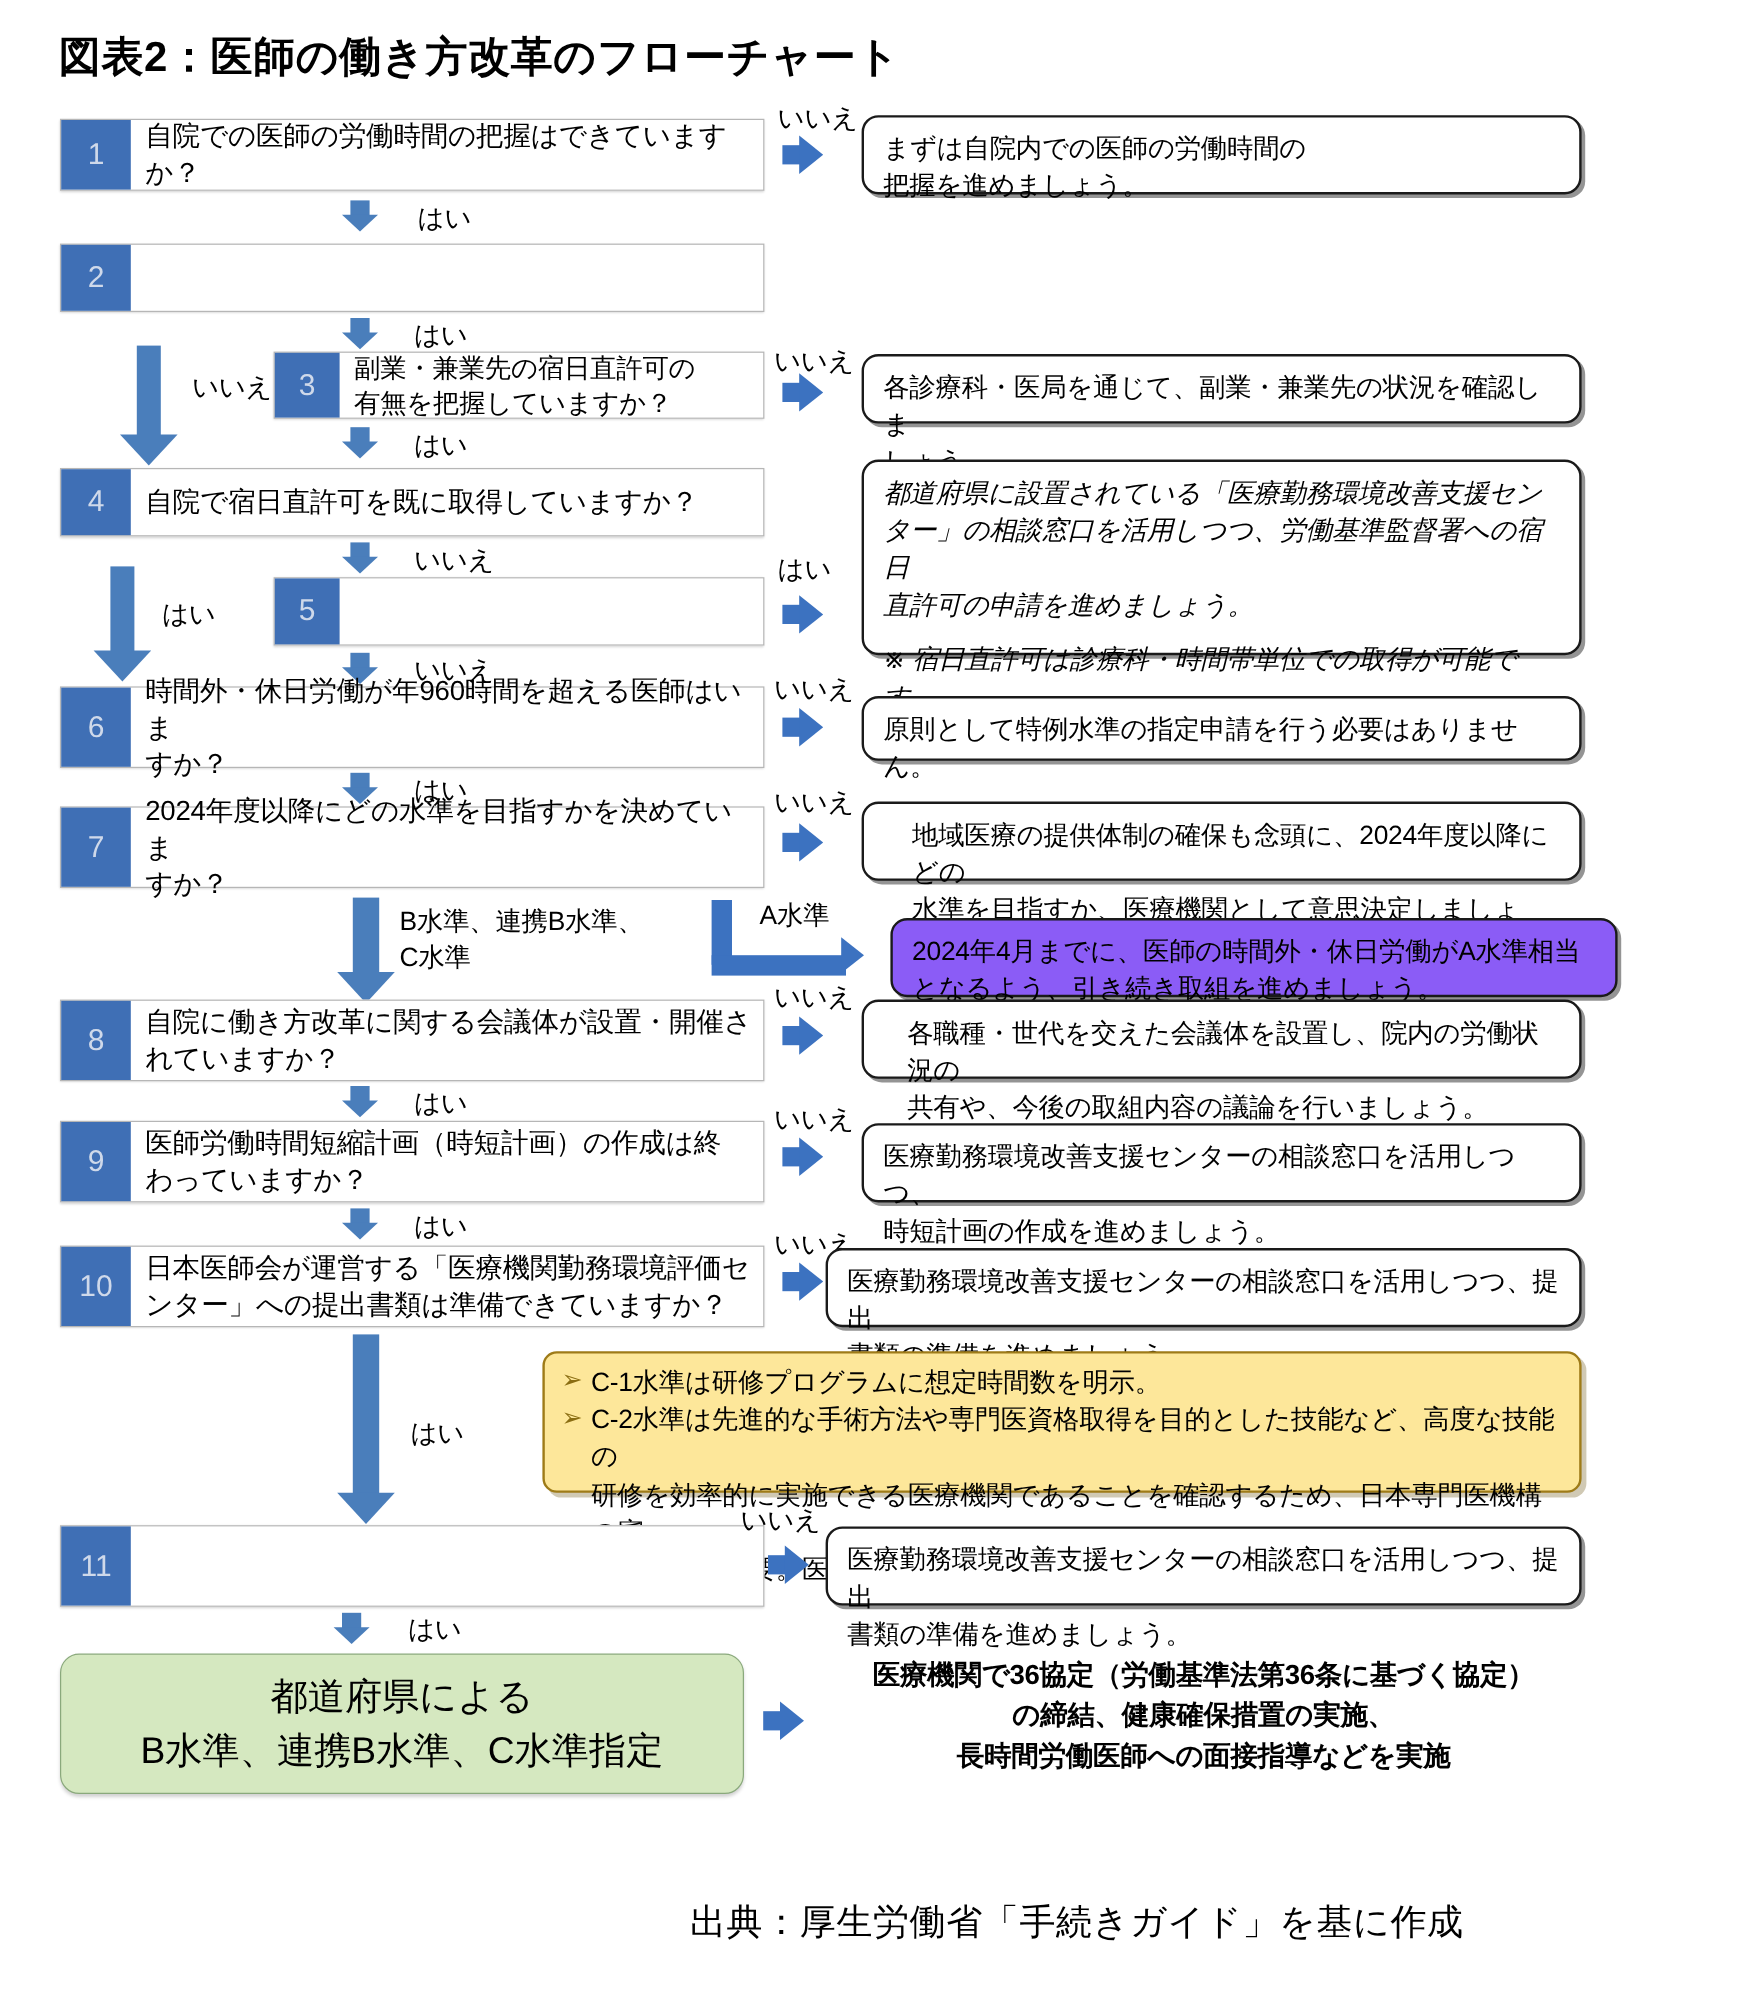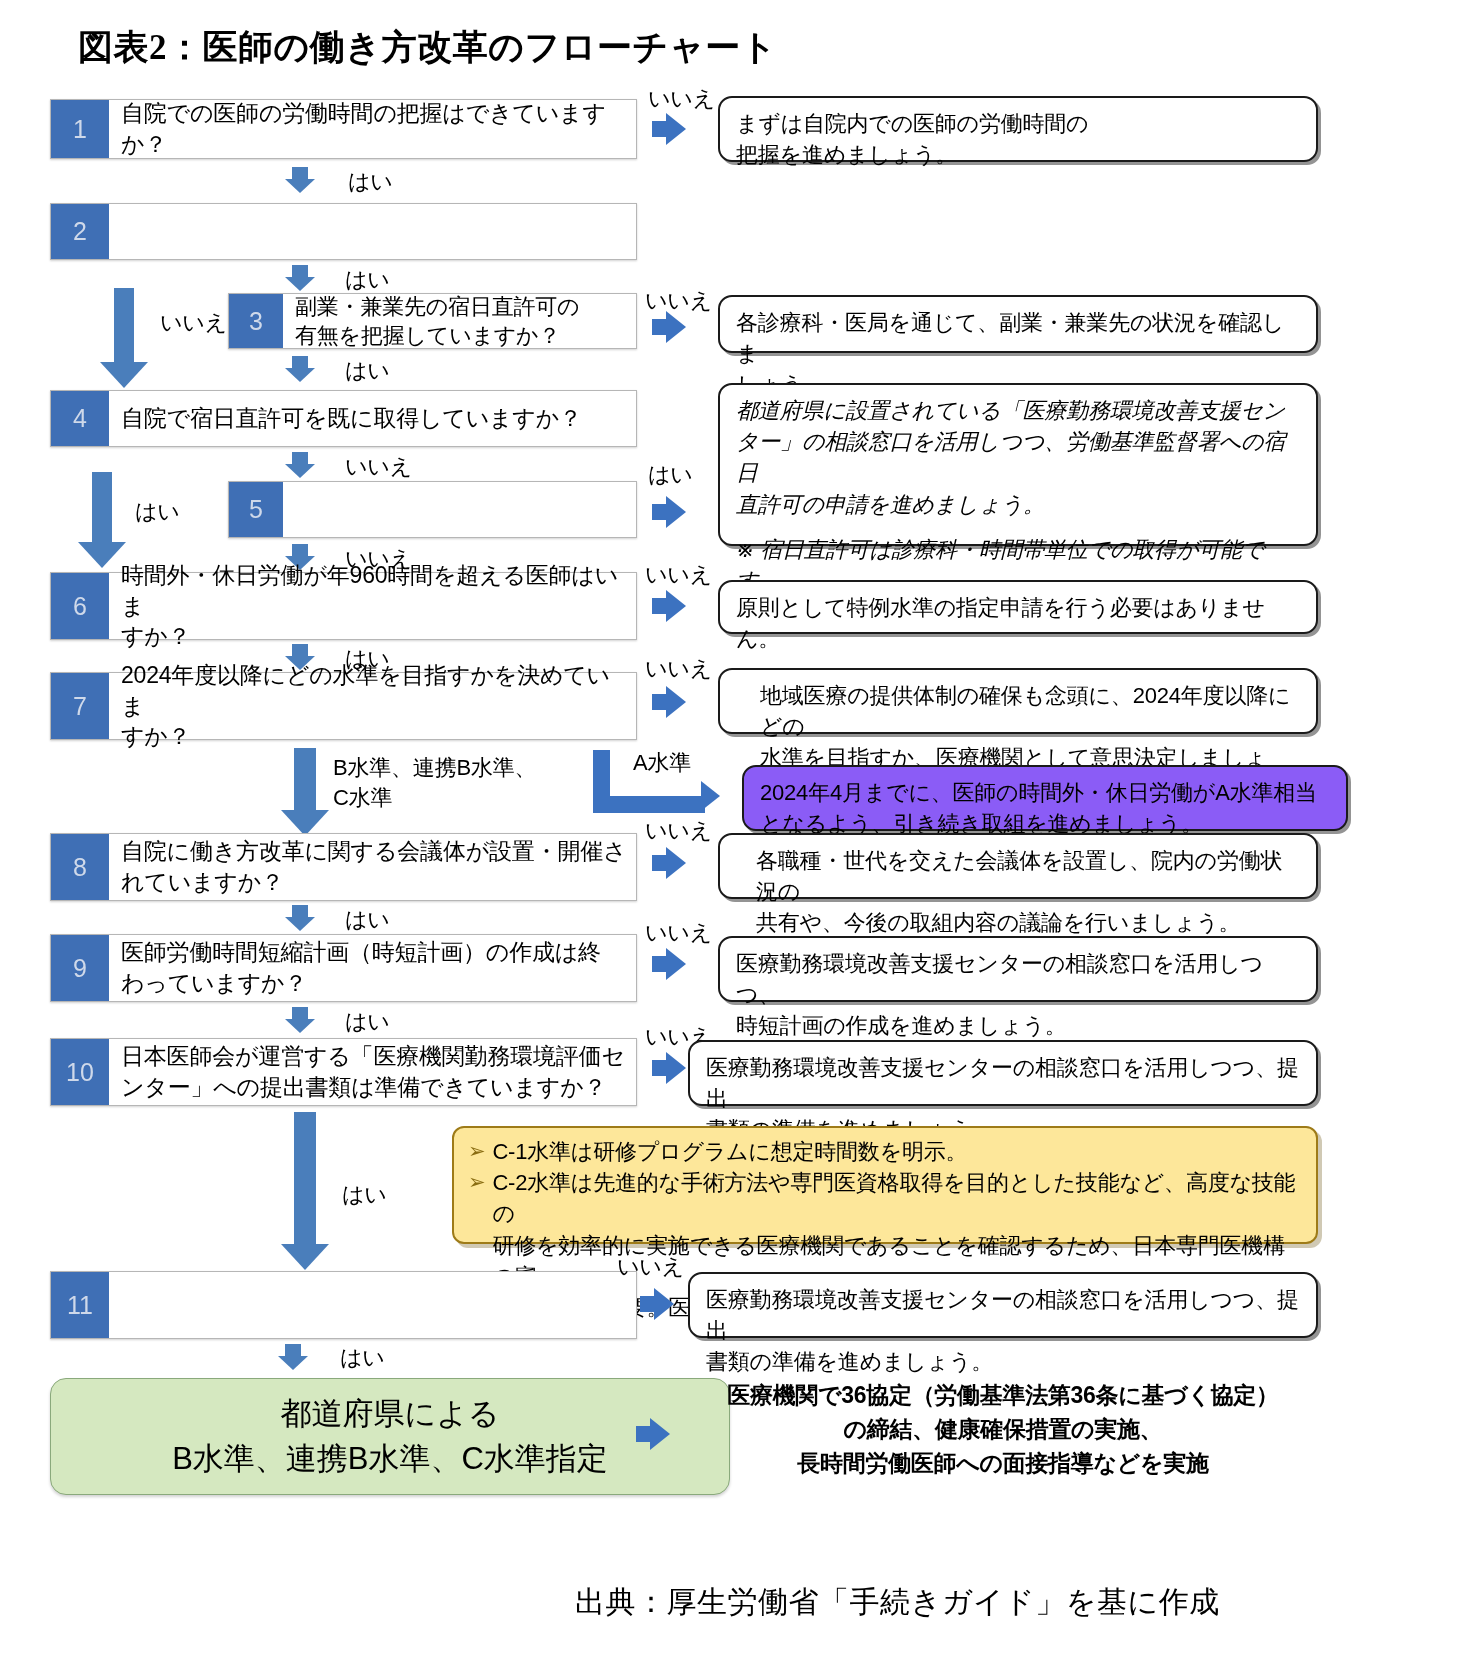--- a/index.html
+++ b/index.html
@@ -15,27 +15,26 @@
     position: relative;
     width: 1462px;
     height: 1674px;
     overflow: hidden;
     background: #ffffff;
   }
 
   
   .title {
     position: absolute;
-    left: 78px;
+    left: 49px;
     top: 24px;
     font-size: 35px;
     font-weight: bold;
     letter-spacing: 0.5px;
     white-space: nowrap;
-    font-family: Liberation Serif, serif;
   }
 
   
   .qbox {
     position: absolute;
     box-sizing: border-box;
     border: 1px solid #b6b6b6;
     background: #ffffff;
     box-shadow: 0 1px 2px rgba(0,0,0,0.18);
     display: flex;
@@ -483,21 +482,21 @@
     <p style="white-space:pre-line;">医療勤務環境改善支援センターの相談窓口を活用しつつ、提出
 書類の準備を進めましょう。</p>
   </div>
 
   <div class="arrow-down" style="left:278px; top:1344px;">
     <div class="shaft"></div>
       <div class="head"></div>
   </div>
   <div class="lbl" style="left: 340px; top: 1343px; white-space: pre-line;">はい</div>
 
-  <div class="greenbox" style="left:50px; top:1378px; width:680px; height:117px;">
+  <div class="greenbox" style="left:50px; top:1378px; width:570px; height:117px;">
     <div>都道府県による</div>
     <div>B水準、連携B水準、C水準指定</div>
   </div>
 
   <div class="arrow-right" style="left:636px; top:1418px;">
     <div class="shaft"></div>
       <div class="head"></div>
   </div>
 
   <div class="plainnote" style="left: 688px; top: 1378px; width: 630px; white-space: pre-line;" style2="">医療機関で36協定（労働基準法第36条に基づく協定）

